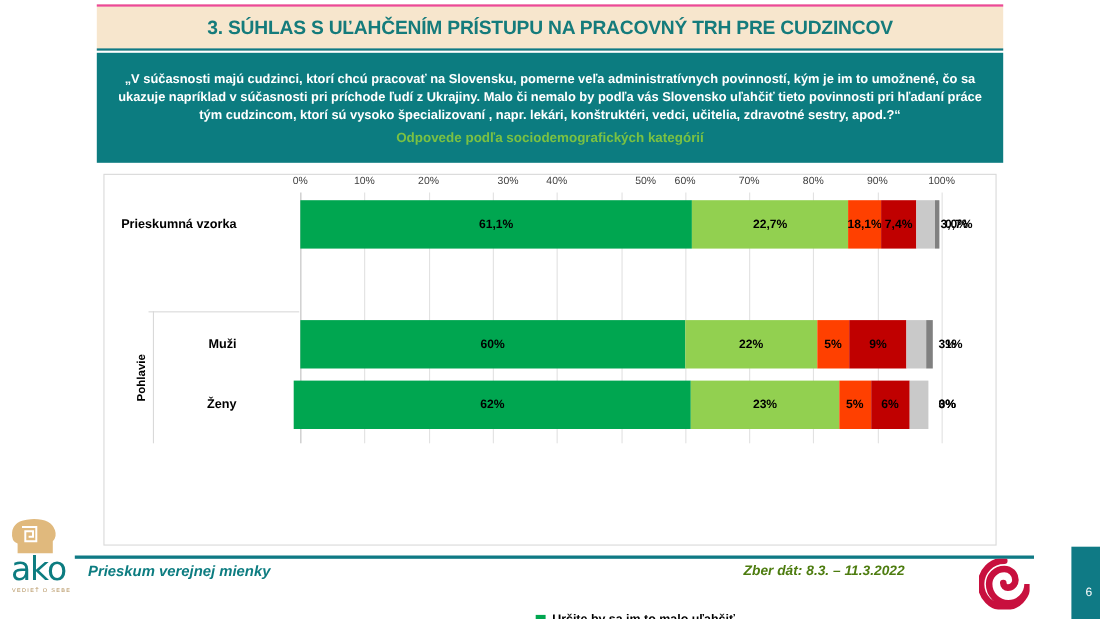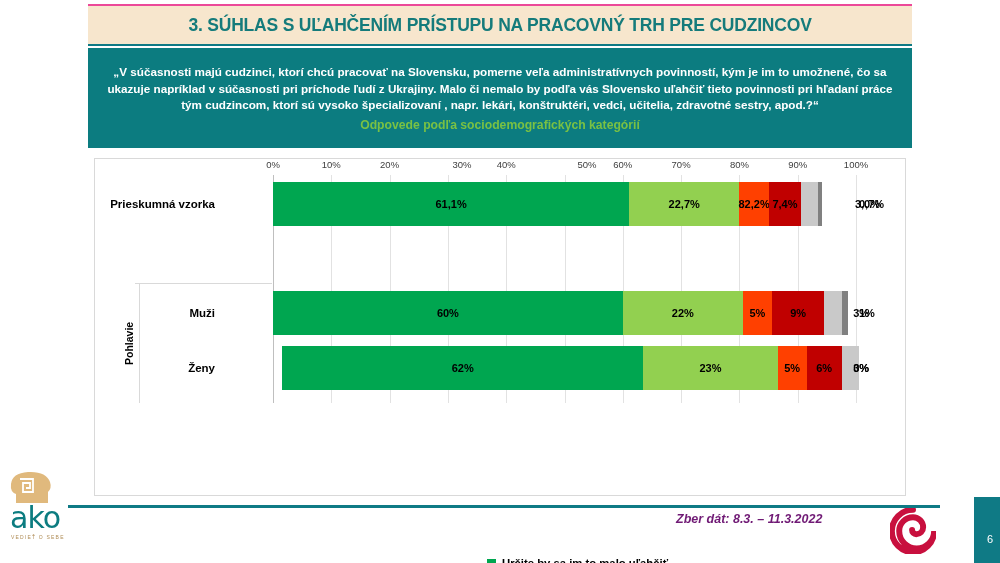--- a/index.html
+++ b/index.html
@@ -98,21 +98,21 @@
   
   .footer-rule{
     position:absolute;left:68px;top:505px;width:872px;height:3px;background:#0f7a85;
   }
   .footer-caption{
     position:absolute;left:80px;top:512px;font-size:13.5px;font-style:italic;
     font-weight:bold;color:#0c7c80;white-space:nowrap;
   }
   .footer-date{
     position:absolute;left:676px;top:512px;font-size:12.5px;font-style:italic;
-    font-weight:bold;color:#701a75;white-space:nowrap;
+    font-weight:bold;color:#4d7c0f;white-space:nowrap;
   }
   .page-tab{
     position:absolute;right:0;top:497px;width:26px;height:66px;background:#0f7a85;
   }
   .page-num{
     position:absolute;right:7px;top:533px;color:#ffffff;font-size:11px;
   }
 
   
   .ako-logo{position:absolute;left:8px;top:470px;width:64px;height:84px;}
@@ -167,25 +167,25 @@
         <div class="gridline" style="left: 702.7px;"></div>
         <div class="gridline" style="left: 761px;"></div>
         <div class="group-sep" style="top: 108px;"></div>
         <div class="vline" style="top: 108px; height: 120px;"></div>
         <div class="group-label-wrap" style="top: 112px; height: 112px;">Pohlavie</div>
         <div class="row-label" style="top: 23px;">Prieskumná vzorka</div>
         <div class="bar" style="left: 178px; top: 7px; width: 583px;">
           <div class="seg" style="width: 356.213px; background: rgb(0, 166, 80);">
             <span>61,1%</span>
           </div>
-          <div class="seg" style="width: 110px; background: rgb(146, 208, 80);">
+          <div class="seg" style="width: 142px; background: rgb(146, 208, 80);">
             <span>22,7%</span>
           </div>
           <div class="seg" style="width: 29.733px; background: rgb(255, 64, 0);">
-            <span>82,2%</span>
+            <span>18,1%</span>
           </div>
           <div class="seg" style="width: 32px; background: rgb(192, 0, 0);">
             <span>7,4%</span>
           </div>
           <div class="seg" style="width: 17.49px; background: rgb(201, 201, 201);"></div>
           <div class="seg" style="width: 4.081px; background: rgb(128, 128, 128);"></div>
         </div>
         <div class="outside-label" style="left: 759.919px; top: 23px;">3,0%</div>
         <div class="outside-label" style="left: 764px; top: 23px;">0,7%</div>
         <div class="row-label" style="top: 132px;">Muži</div>
@@ -201,21 +201,21 @@
           </div>
           <div class="seg" style="width: 52.47px; background: rgb(192, 0, 0);">
             <span>9%</span>
           </div>
           <div class="seg" style="width: 17.49px; background: rgb(201, 201, 201);"></div>
           <div class="seg" style="width: 5.83px; background: rgb(128, 128, 128);"></div>
         </div>
         <div class="outside-label" style="left: 758.17px; top: 132px;">3%</div>
         <div class="outside-label" style="left: 764px; top: 132px;">1%</div>
         <div class="row-label" style="top: 187px;">Ženy</div>
-        <div class="bar" style="left: 187px; top: 171px; width: 583px; align-items: center;">
+        <div class="bar" style="left: 172px; top: 171px; width: 583px; align-items: center;">
           <div class="seg" style="width: 361.46px; background: rgb(0, 166, 80);">
             <span>62%</span>
           </div>
           <div class="seg" style="width: 134.09px; background: rgb(146, 208, 80);">
             <span>23%</span>
           </div>
           <div class="seg" style="width: 29.15px; background: rgb(255, 64, 0);">
             <span>5%</span>
           </div>
           <div class="seg" style="width: 34.98px; background: rgb(192, 0, 0);">
@@ -239,20 +239,21 @@
 
   <div class="ako-logo">
     <svg width="64" height="34" viewBox="0 0 64 34">
       <path d="M8 33 L8 24 Q2 22 3 14 Q4 3 20 2 Q38 1 42 12 Q44 18 40 22 L40 33 Z" fill="#e0b97d"></path>
       <path d="M12 9 h13 v13 h-10 v-9 h7 v5 h-4" fill="none" stroke="#ffffff" stroke-width="1.8"></path>
     </svg>
     <div class="ako-word">ako</div>
     <div class="ako-tag">VEDIEŤ O SEBE</div>
   </div>
 
+  <div class="footer-caption">Prieskum verejnej mienky</div>
   <div class="footer-date">Zber dát: 8.3. – 11.3.2022</div>
 
   <svg class="swirl-logo" viewBox="0 0 100 100">
     <path d="M50 4 A46 46 0 1 0 96 50 A38 38 0 0 1 20 50 A30 30 0 0 1 50 20 A22 22 0 0 1 72 42 A15 15 0 0 1 57 57 A9 9 0 0 1 48 48" fill="none" stroke="#c8103e" stroke-width="13" stroke-linecap="round"></path>
   </svg>
 
   <div class="page-tab"></div>
   <div class="page-num">6</div>
 
 </div>

